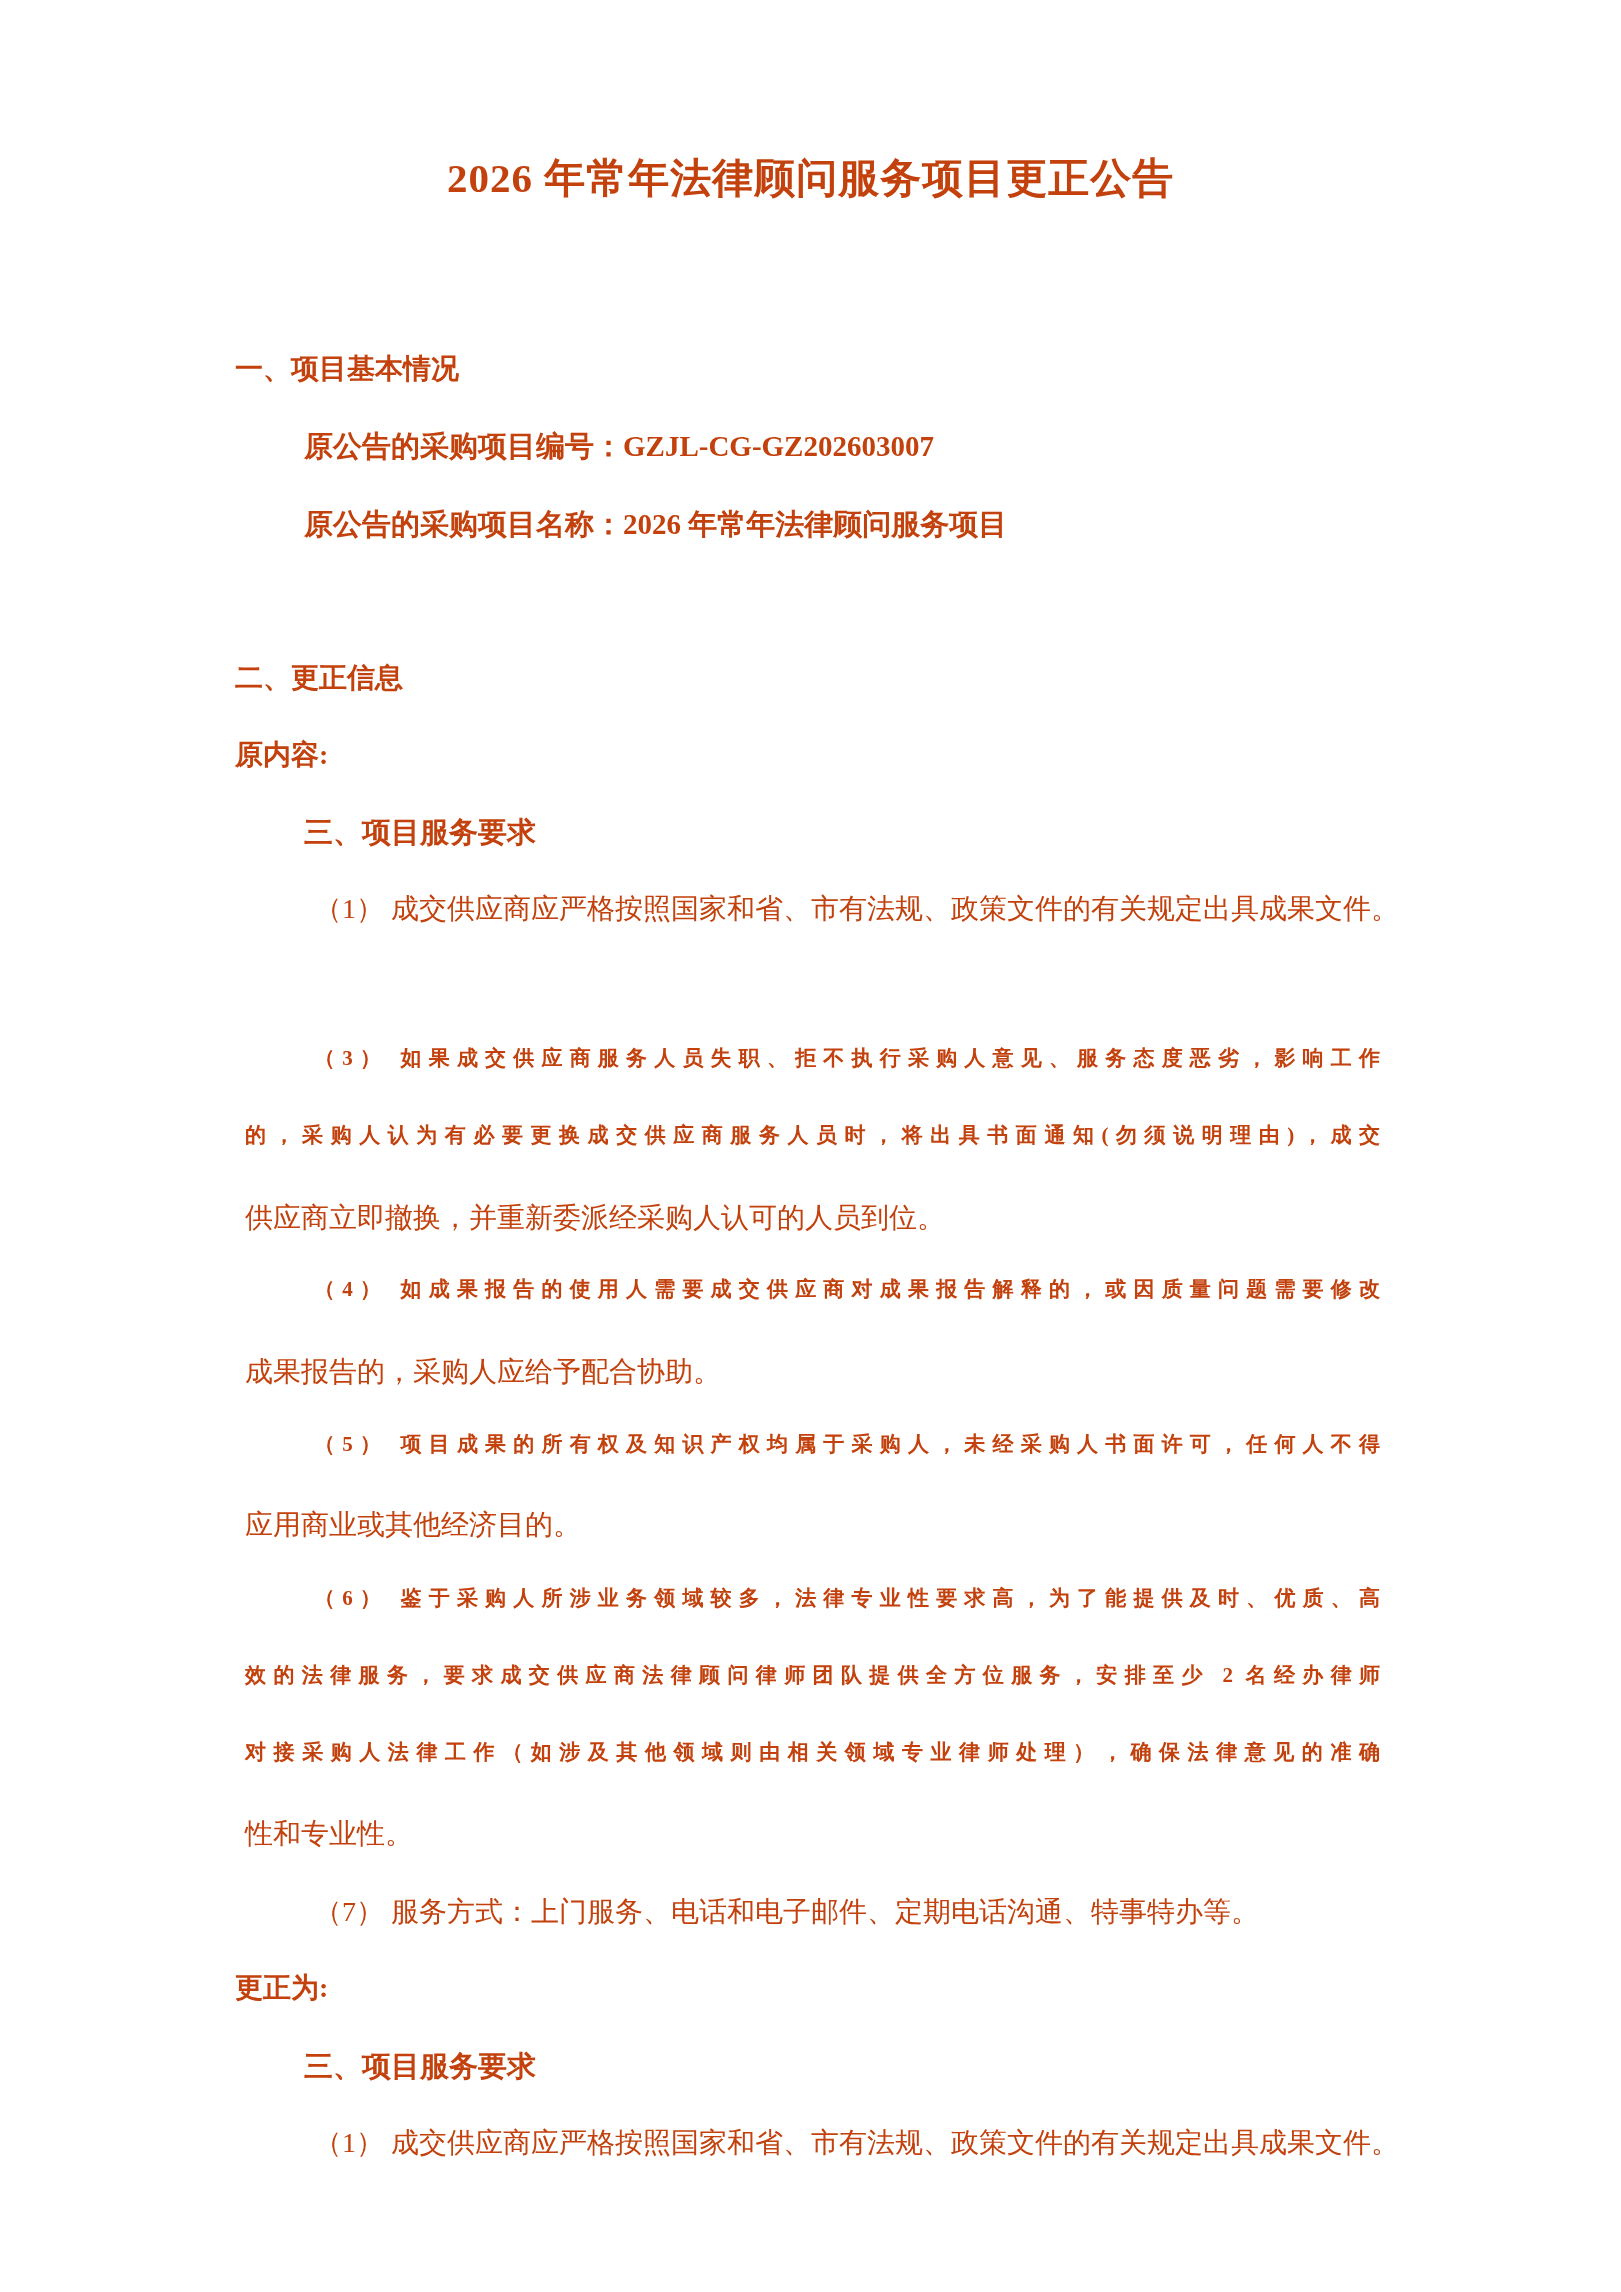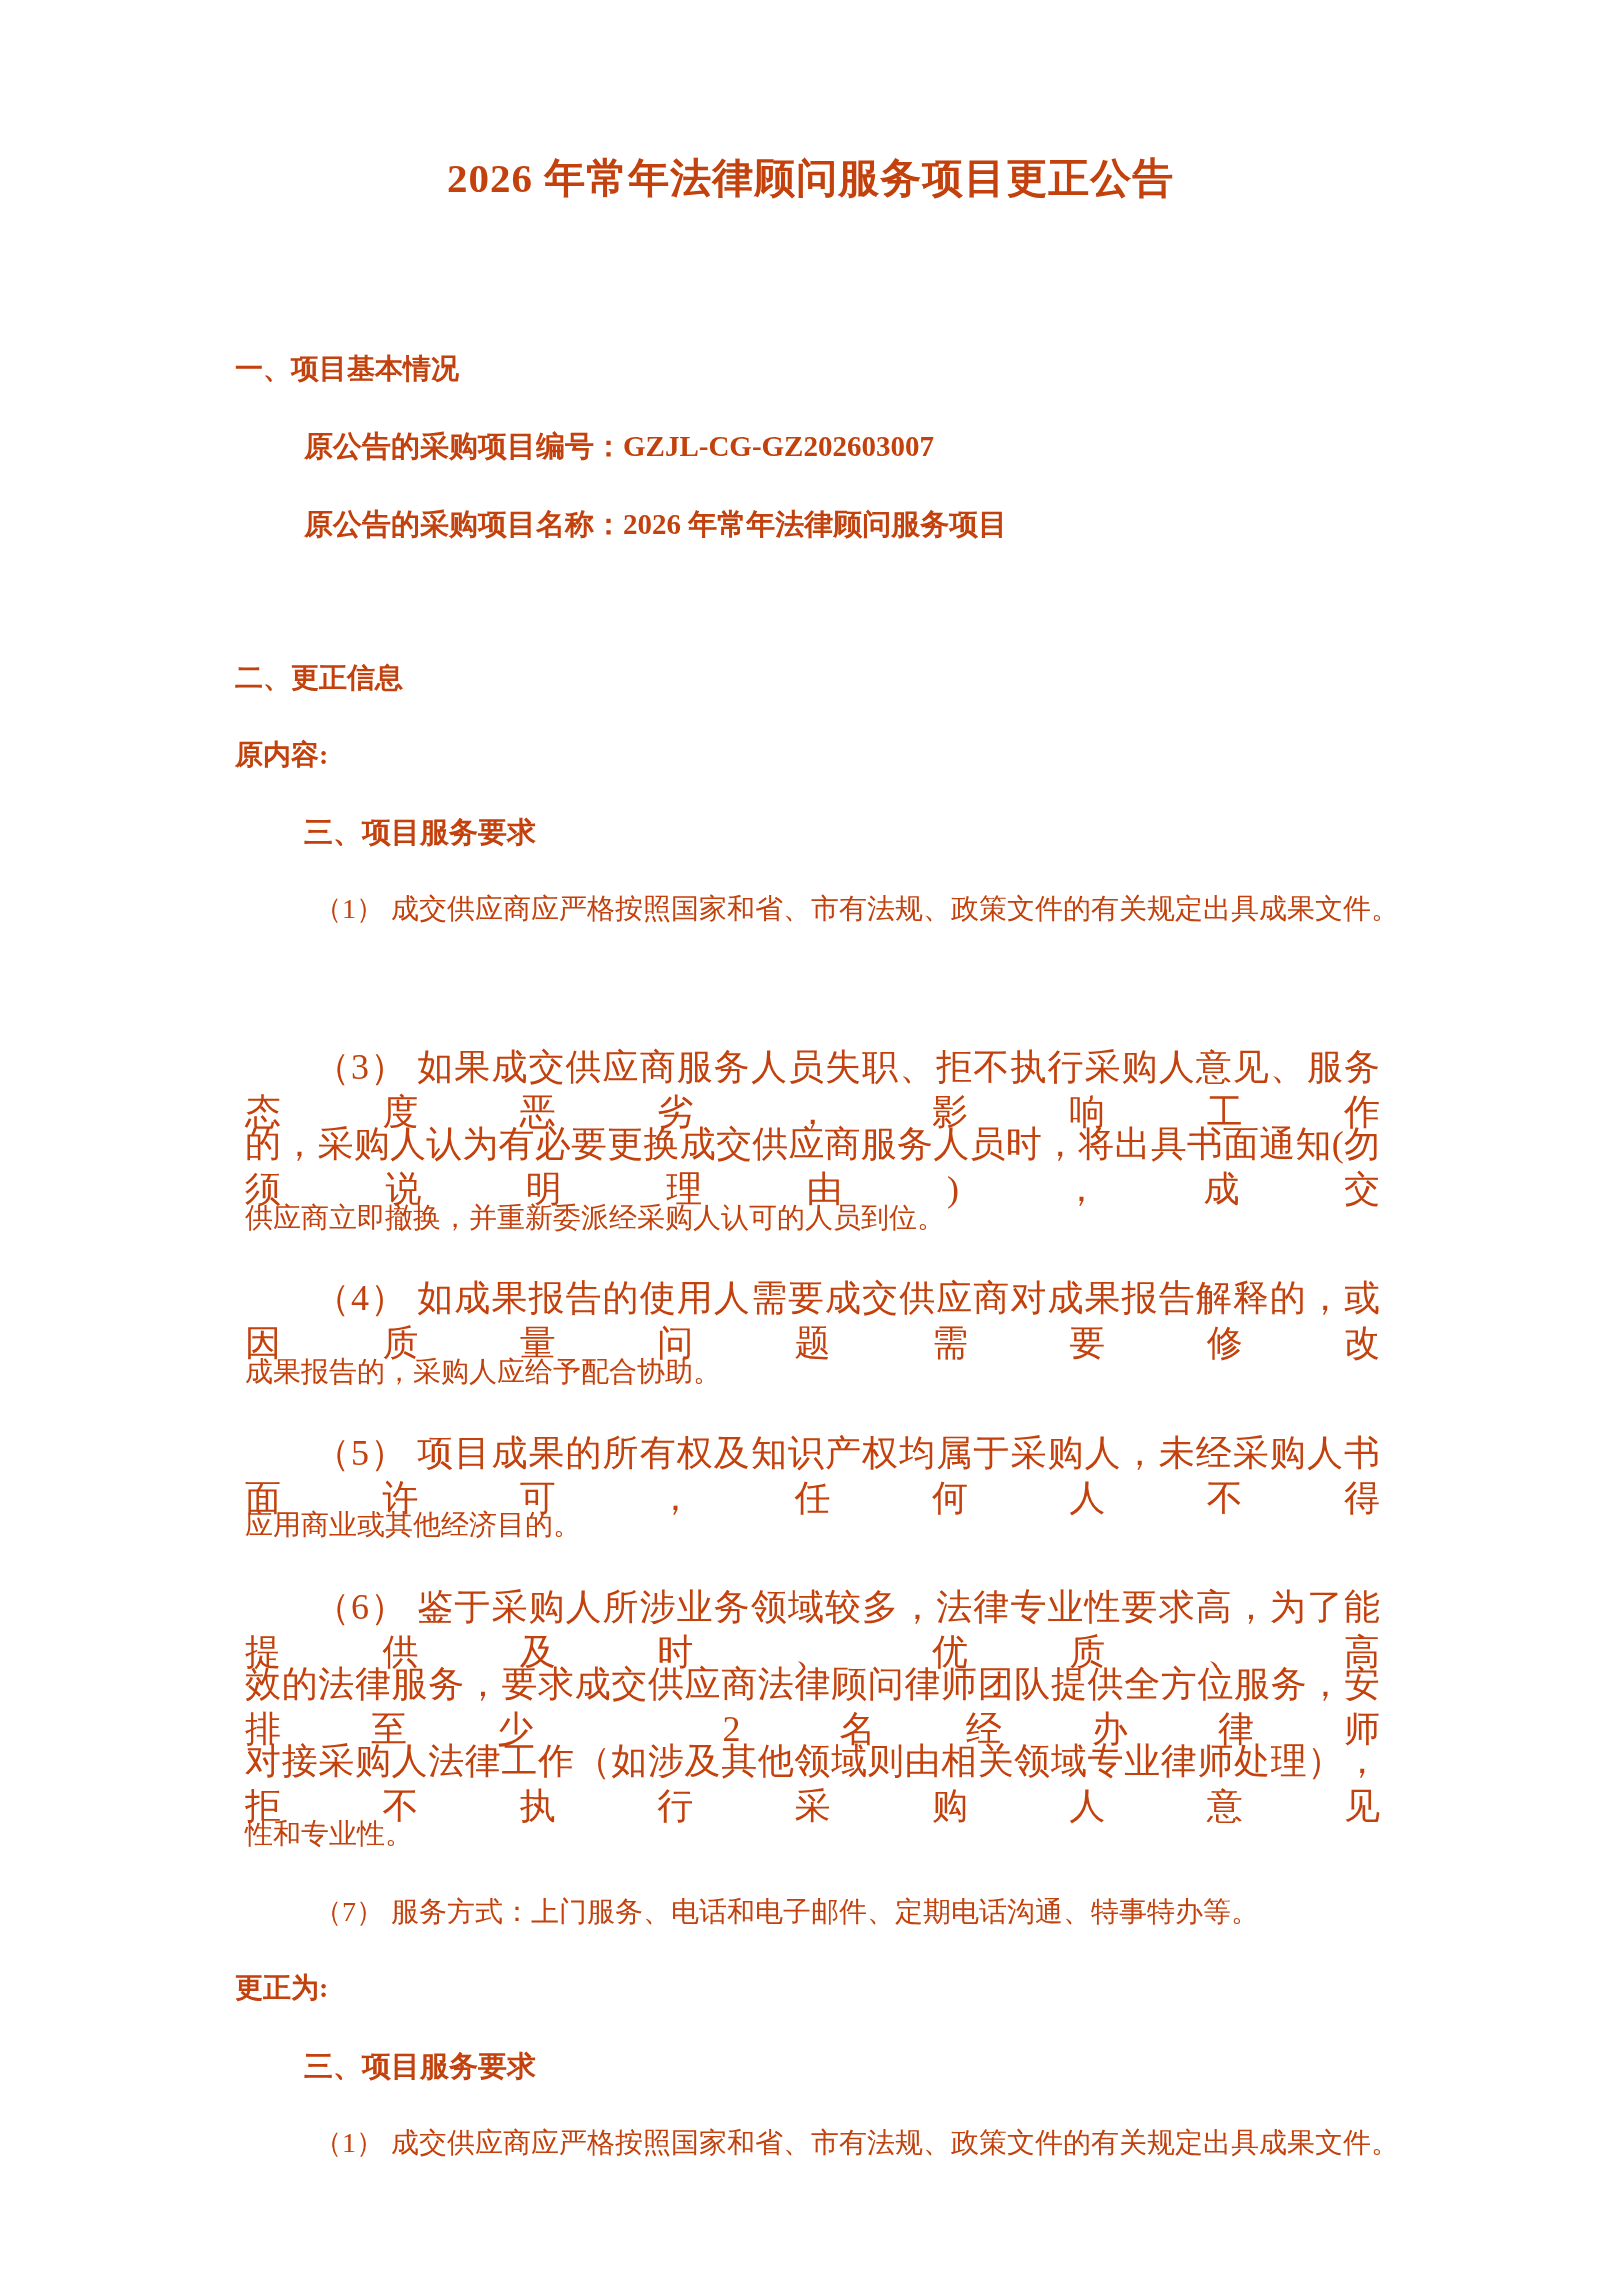--- a/index.html
+++ b/index.html
@@ -24,24 +24,25 @@
   .l-h{left:235px;font-size:28px;font-weight:bold;white-space:nowrap;}
   
   .l-ind{left:304px;font-size:29px;font-weight:bold;white-space:nowrap;}
   
   .l-par{left:314px;font-size:28px;white-space:nowrap;}
   
   .l-cont{left:245px;font-size:28px;white-space:nowrap;}
   
   .stretch{
     left:245px;width:1135px;
-    font-size:36px;
+    font-size:21px;
     white-space:normal;
     text-align:justify;
     text-align-last:justify;
+    font-weight:bold;
   }
   .stretch.first{ text-indent:69px; }
 </style>
 </head>
 <body>
 
 <div class="page">
 
   <div class="line title">2026 年常年法律顾问服务项目更正公告</div>
 
@@ -72,21 +73,21 @@
   <div class="line l-cont" style="top:1354px">成果报告的，采购人应给予配合协助。</div>
 
   <div class="line stretch first" style="top:1431px">（5） 项目成果的所有权及知识产权均属于采购人，未经采购人书面许可，任何人不得</div>
 
   <div class="line l-cont" style="top:1507px">应用商业或其他经济目的。</div>
 
   <div class="line stretch first" style="top:1585px">（6） 鉴于采购人所涉业务领域较多，法律专业性要求高，为了能提供及时、优质、高</div>
 
   <div class="line stretch" style="top:1662px">效的法律服务，要求成交供应商法律顾问律师团队提供全方位服务，安排至少 2 名经办律师</div>
 
-  <div class="line stretch" style="top:1739px">对接采购人法律工作（如涉及其他领域则由相关领域专业律师处理），拒不执行采购人意见</div>
+  <div class="line stretch" style="top:1739px">对接采购人法律工作（如涉及其他领域则由相关领域专业律师处理），确保法律意见的准确</div>
 
   <div class="line l-cont" style="top:1816px">性和专业性。</div>
 
   <div class="line l-par" style="top:1894px">（7） 服务方式：上门服务、电话和电子邮件、定期电话沟通、特事特办等。</div>
 
   <div class="line l-h" style="top:1970px">更正为:</div>
 
   <div class="line l-ind" style="top:2048px">三、项目服务要求</div>
 
   <div class="line l-par" style="top:2125px">（1） 成交供应商应严格按照国家和省、市有法规、政策文件的有关规定出具成果文件。</div>

